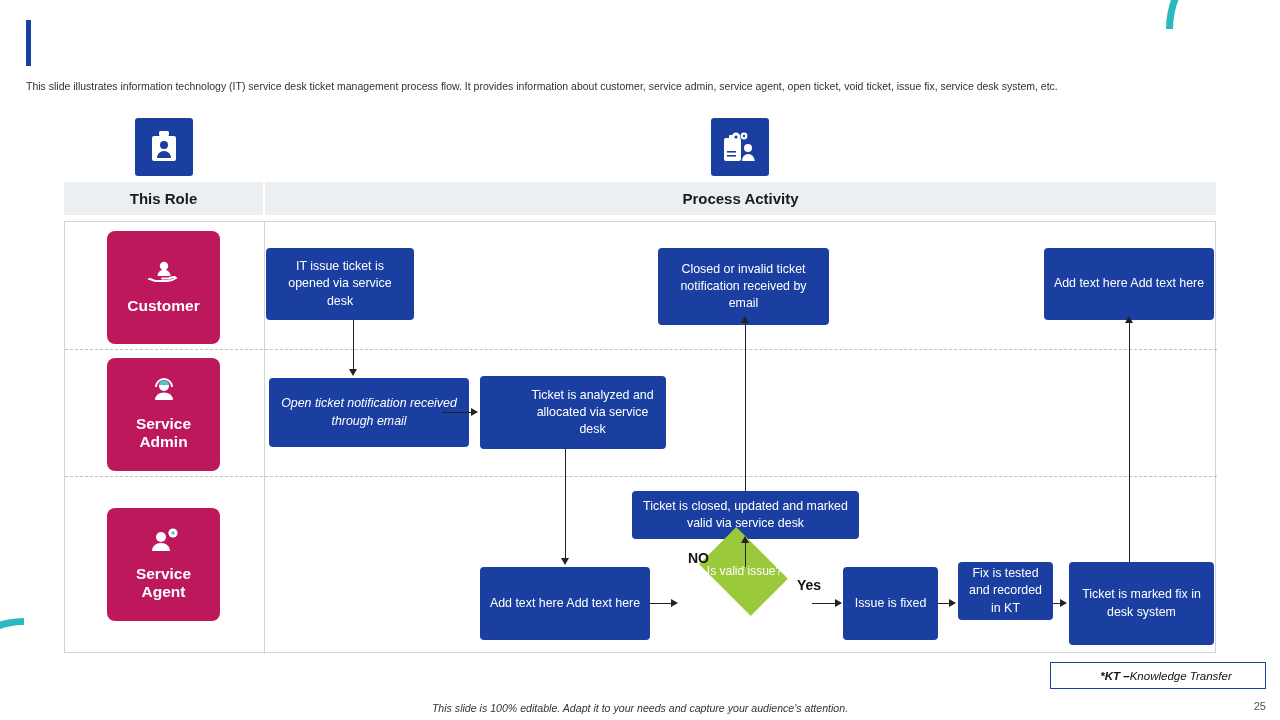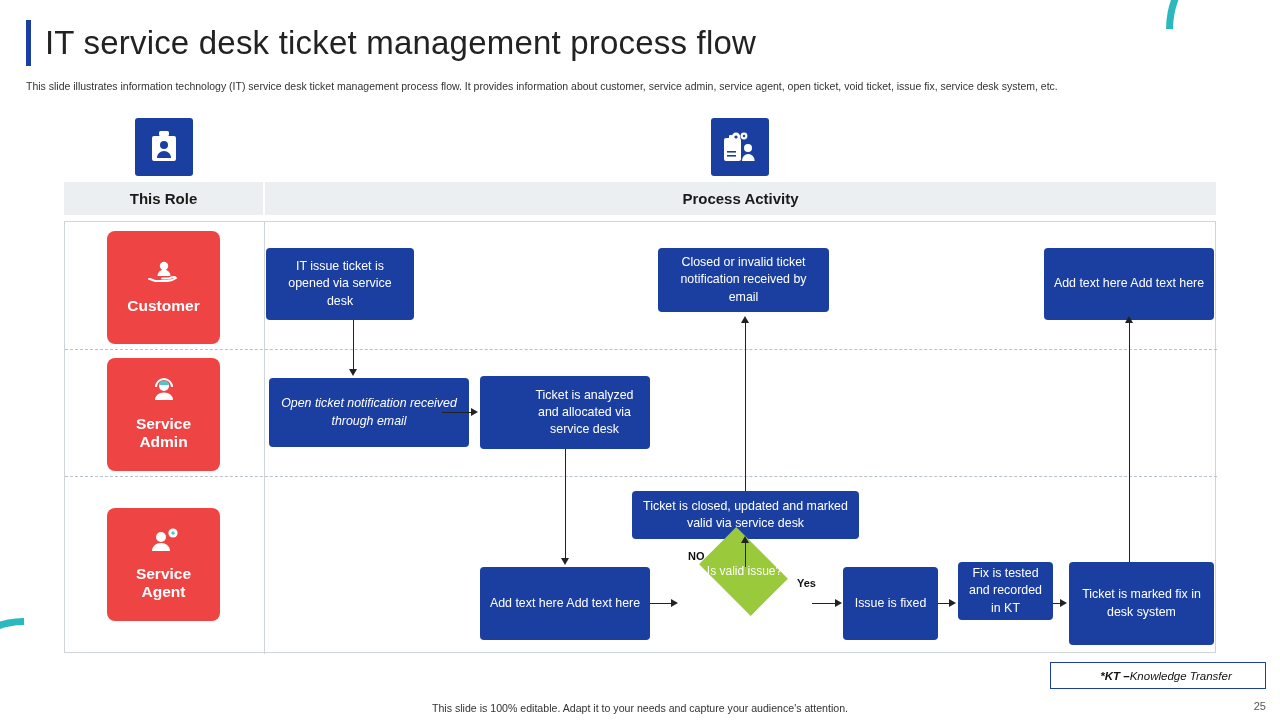--- a/index.html
+++ b/index.html
@@ -124,21 +124,21 @@
     top: 0;
     height: 432px;
     border-left: 1px solid #cfd4d8;
   }
 
   
   .role {
     position: absolute;
     left: 107px;
     width: 113px;
-    background: #ef4444;
+    background: #be185d;
     border-radius: 8px;
     color: #fff;
     text-align: center;
     font-size: 15.5px;
     font-weight: bold;
     display: flex;
     flex-direction: column;
     align-items: center;
     justify-content: center;
     line-height: 1.15;
@@ -213,21 +213,21 @@
     border-right: 4.5px solid transparent;
   }
   .arrow.up {
     border-bottom: 7px solid #222;
     border-left: 4.5px solid transparent;
     border-right: 4.5px solid transparent;
   }
 
   .edge-label {
     position: absolute;
-    font-size: 11px;
+    font-size: 14px;
     font-weight: bold;
     color: #111;
   }
 
   
   .kt-note {
     position: absolute;
     left: 1050px;
     top: 662px;
     width: 216px;
@@ -244,38 +244,38 @@
   .kt-note b { font-style: italic; margin-left: 16px; }
 
   .footer-note {
     position: absolute;
     left: 0;
     top: 702px;
     width: 1280px;
     text-align: center;
     font-size: 10.6px;
     color: #333;
+    font-style: italic;
   }
   .page-num {
     position: absolute;
     right: 14px;
     top: 700px;
     font-size: 11px;
     color: #555;
   }
 </style>
 </head>
 <body>
 
 <div class="arc-tr"></div>
 <div class="arc-bl"></div>
 
 <div class="title-bar">
   <div class="title-accent"></div>
-  <div class="page-title">IT service desk ticket management process flow</div>
 </div>
 <div class="subtitle">This slide illustrates information technology (IT) service desk ticket management process flow. It provides information about customer, service admin, service agent, open ticket, void ticket,  issue fix, service desk system, etc.</div>
 
 <div class="badge user">
   <svg width="30" height="32" viewBox="0 0 30 32">
     <rect x="10" y="0" width="10" height="5" rx="1.5" fill="#ffffff"></rect>
     <rect x="3" y="5" width="24" height="25" rx="2" fill="#ffffff"></rect>
     <circle cx="15" cy="14" r="4" fill="#1b3fa0"></circle>
     <path d="M8 27c0-4 3.2-7 7-7s7 3 7 7z" fill="#1b3fa0"></path>
   </svg>
@@ -336,27 +336,27 @@
       <circle cx="25" cy="5" r="4.6" fill="#ffffff"></circle>
       <circle cx="25" cy="5" r="1.7" fill="#4dc6c9"></circle>
     </svg>
   </span>
   <span>Service</span>
   <span>Agent</span>
 </div>
 
 <div class="box" style="left:266px; top:248px; width:148px; height:72px;">IT issue ticket is opened via service desk</div>
 
-<div class="box" style="left:658px; top:248px; width:171px; height:64px;">Closed or invalid ticket notification received by email</div>
+<div class="box" style="left:658px; top:248px; width:171px; height:77px;">Closed or invalid ticket notification received by email</div>
 
 <div class="box" style="left:1044px; top:248px; width:170px; height:72px;">Add text here Add text here</div>
 
 <div class="box" style="left:269px; top:378px; width:200px; height:69px;font-style:italic;">Open ticket notification received through email</div>
 
-<div class="box" style="left:480px; top:376px; width:170px; height:73px;padding-left:47px;">Ticket is analyzed and allocated via service desk</div>
+<div class="box" style="left:480px; top:376px; width:186px; height:73px;padding-left:47px;">Ticket is analyzed and allocated via service desk</div>
 
 <div class="box" style="left:632px; top:491px; width:227px; height:48px;">Ticket is closed, updated and marked valid via service desk</div>
 
 <div class="box" style="left:480px; top:567px; width:170px; height:73px;">Add text here Add text here</div>
 
 <div class="box" style="left:843px; top:567px; width:95px; height:73px;">Issue is fixed</div>
 
 <div class="box" style="left:958px; top:562px; width:95px; height:58px;">Fix is tested and recorded in KT</div>
 
 <div class="box" style="left:1069px; top:562px; width:145px; height:83px;">Ticket is marked fix in desk system</div>

